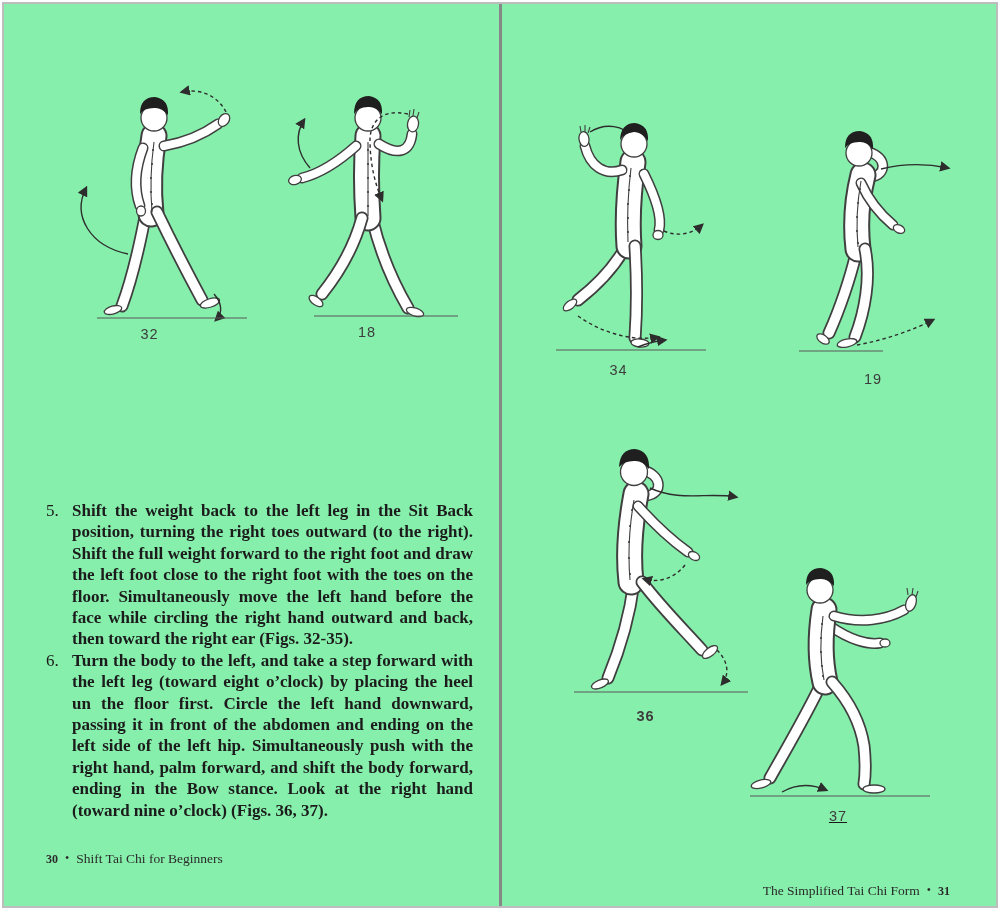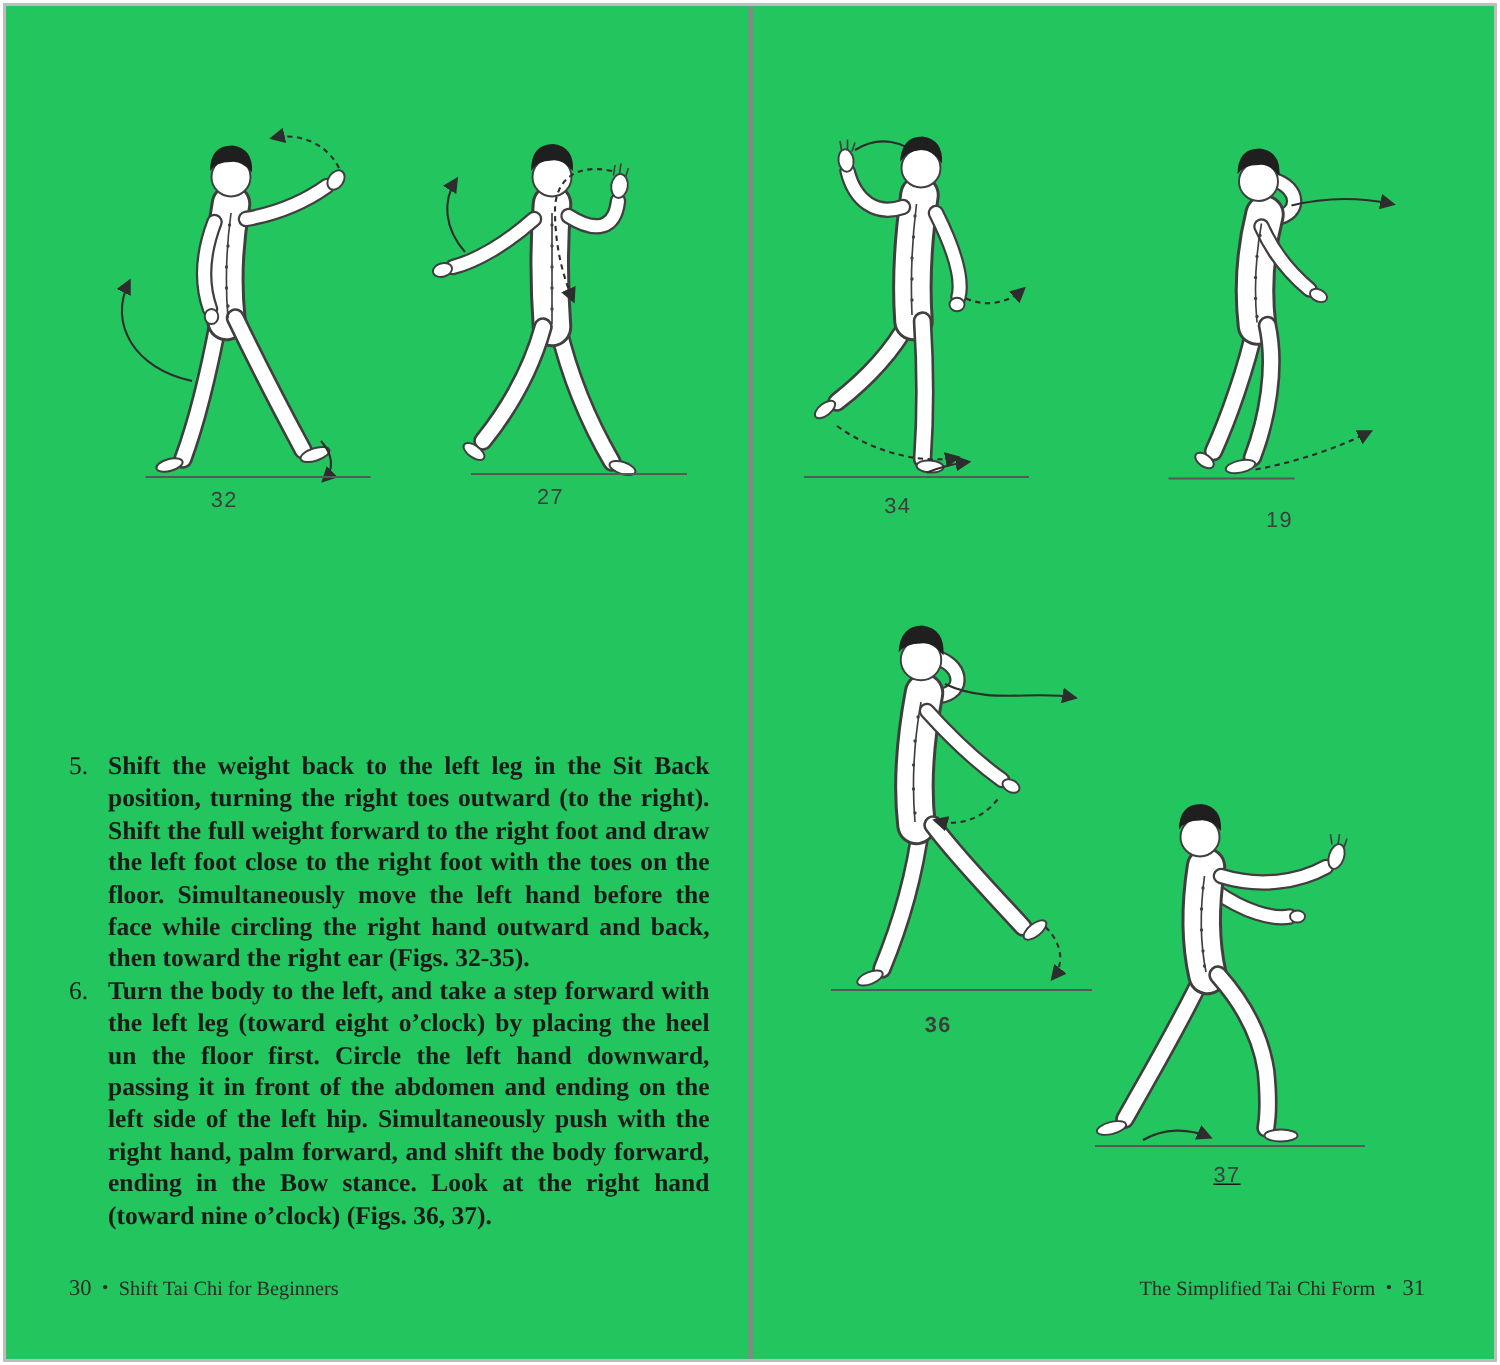--- a/index.html
+++ b/index.html
@@ -1,21 +1,21 @@
 <!DOCTYPE html>
 <html><head>
 <meta charset="utf-8">
 <style>
   html,body{margin:0;padding:0;background:#fff;}
   body{width:1000px;height:910px;position:relative;font-family:"Liberation Serif",serif;color:#1b1b1b;}
-  .spread{position:absolute;inset:2px;border:2px solid #bdbdbd;background:#22c55e;}
+  .spread{position:absolute;inset:2px;border:2px solid #bdbdbd;background:#86efac;}
   .page{position:absolute;top:0;bottom:0;}
   .page-left{left:0;width:495px;}
   .divider{position:absolute;top:0;bottom:0;left:495px;width:3px;background:#878787;}
-  .page-right{left:478px;right:0;}
+  .page-right{left:498px;right:0;margin-top:32px;}
 
   .fig{position:absolute;text-align:center;}
   .fig svg{display:block;}
   .caption{font-family:"Liberation Sans",sans-serif;font-size:14.5px;color:#3d3d3d;margin-top:2px;letter-spacing:1px;}
 
   
   .limb-o{stroke:#3f3f3f;fill:none;stroke-linecap:round;stroke-linejoin:round;}
   .limb-i{stroke:#ffffff;fill:none;stroke-linecap:round;stroke-linejoin:round;}
   .arm-o{stroke-width:11px;} .arm-i{stroke-width:8px;}
   .leg-o{stroke-width:13px;} .leg-i{stroke-width:9.5px;}
@@ -29,21 +29,21 @@
   .ground{stroke:#585858;stroke-width:1.2;}
 
   .instructions{position:absolute;left:42px;top:496px;width:427px;}
   .instr-item{display:flex;margin:0;}
   .instr-num{width:26px;flex:0 0 26px;font-size:17px;line-height:21.4px;}
   .instr-text{flex:1;font-size:17px;line-height:21.4px;text-align:justify;font-weight:bold;}
 
   .footer{position:absolute;top:847px;font-size:13.5px;color:#2a2a2a;white-space:nowrap;}
   .footer-left{left:42px;}
   .footer-right{right:46px;text-align:right;}
-  .pagenum{font-weight:normal;font-size:15px;}
+  .pagenum{font-weight:bold;font-size:12px;}
   .bullet{font-size:12px;padding:0 7px;position:relative;top:-1px;}
 </style>
 </head>
 <body>
 
 <svg width="0" height="0" style="position:absolute">
   <defs>
     <marker id="ah" viewBox="0 0 10 10" refX="7.5" refY="5" markerWidth="7.5" markerHeight="7.5" orient="auto">
       <path d="M0 0 L10 5 L0 10 z" fill="#2d2d2d"></path>
     </marker>
@@ -108,21 +108,21 @@
         <circle class="btn" cx="106" cy="68" r="1.1"></circle>
           <circle class="btn" cx="106" cy="82" r="1.1"></circle>
           <circle class="btn" cx="106" cy="96" r="1.1"></circle>
           <circle class="btn" cx="106" cy="110" r="1.1"></circle>
           <circle class="btn" cx="106" cy="124" r="1.1"></circle>
         <circle class="skin" cx="106" cy="36" r="13"></circle>
         <path class="hair" d="M92 32 Q92 14 107 14 Q121 16 120 32 Q113 24 106 25 Q96 25 92 32 Z"></path>
         <path class="arrow dashed" d="M146 32 C118 26 108 42 108 58 C108 84 114 104 120 118" marker-end="url(#ah)"></path>
         <line class="ground" x1="52" y1="234" x2="196" y2="234"></line>
       </svg>
-      <div class="caption">27</div>
+      <div class="caption">18</div>
     </div>
 
     <div class="instructions">
       <div class="instr-item">
         <div class="instr-num">5.</div>
         <div class="instr-text">Shift the weight back to the left leg in the Sit Back position, turning the right toes outward (to the right). Shift the full weight forward to the right foot and draw the left foot close to the right foot with the toes on the floor. Simultaneously move the left hand before the face while circling the right hand outward and back, then toward the right ear (Figs. 32-35).</div>
       </div>
       <div class="instr-item">
         <div class="instr-num">6.</div>
         <div class="instr-text">Turn the body to the left, and take a step forward with the left leg (toward eight o’clock) by placing the heel un the floor first. Circle the left hand downward, passing it in front of the abdomen and ending on the left side of the left hip. Simultaneously push with the right hand, palm forward, and shift the body forward, ending in the Bow stance. Look at the right hand (toward nine o’clock) (Figs. 36, 37).</div>

